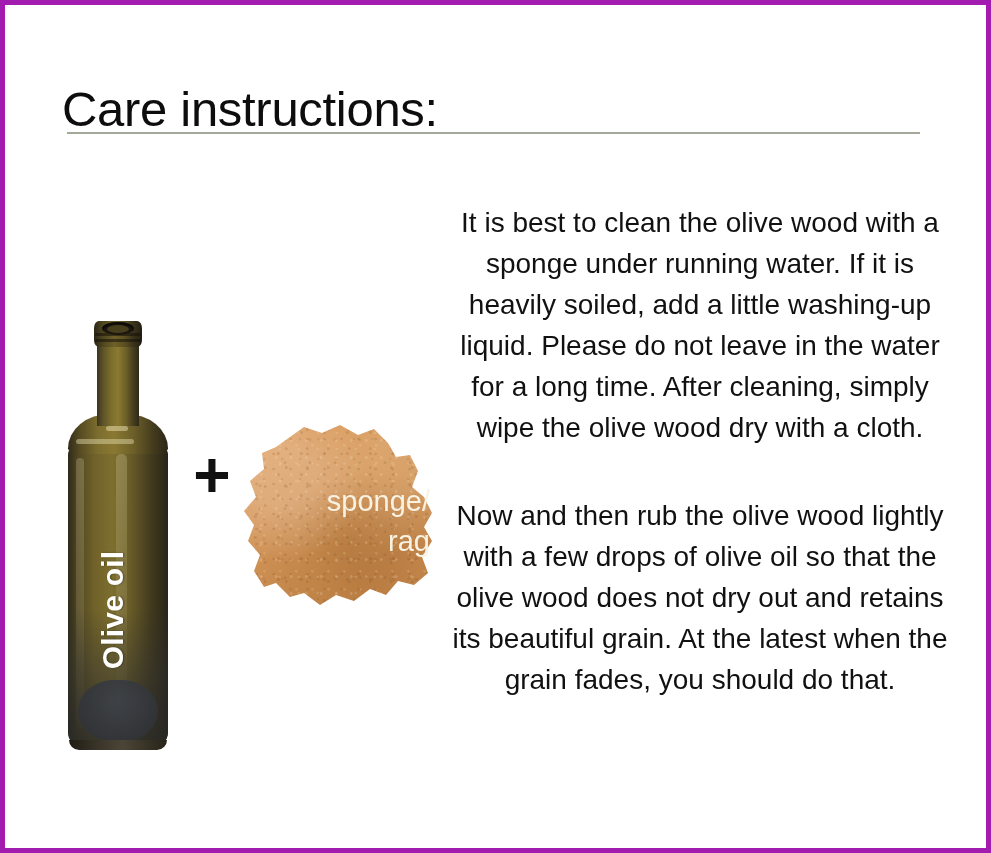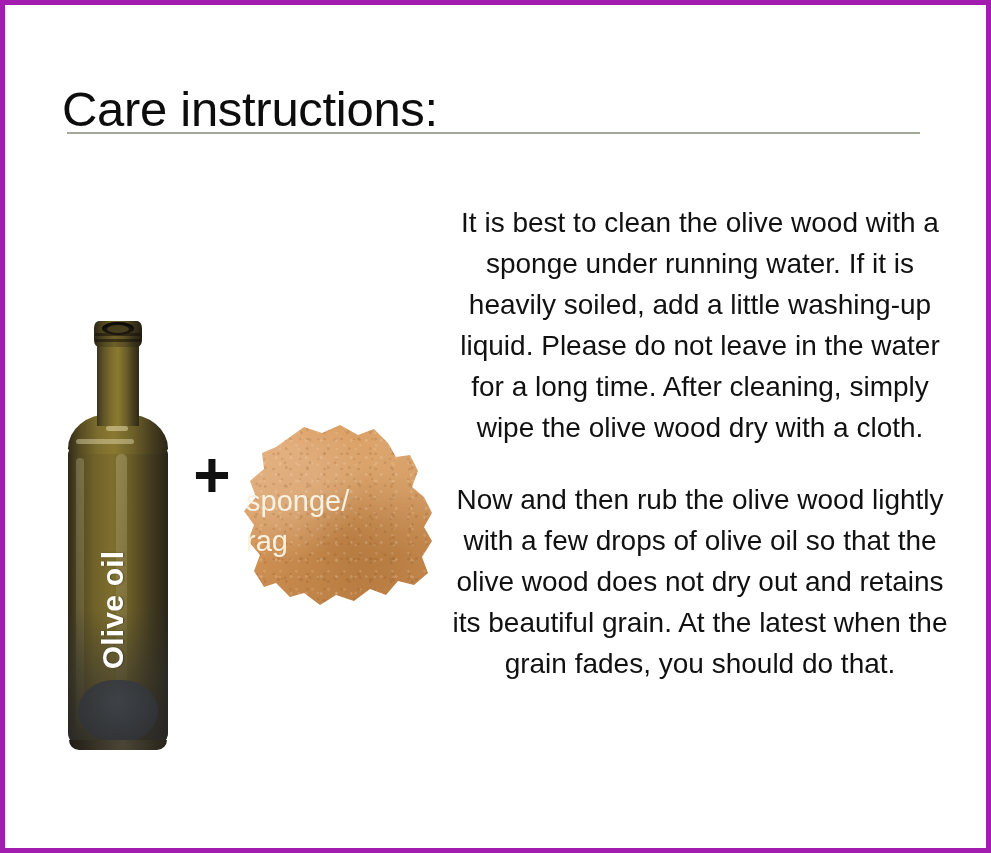--- a/index.html
+++ b/index.html
@@ -275,21 +275,21 @@
       19% 81%, 13% 83%, 8% 75%, 11% 67%, 5% 60%,
       8% 52%, 3% 45%, 9% 38%, 6% 30%, 13% 24%,
       12% 16%, 19% 13%
     );
   }
   #sponge-label {
     position: absolute;
     left: 8px;
     top: 60px;
     width: 184px;
-    text-align: left;
+    text-align: right;
     color: #f7f2e2;
     font-size: 29px;
     line-height: 40px;
     font-weight: 400;
     white-space: pre-line;
   }
 
   
   #care-text {
     position: absolute;
@@ -298,21 +298,21 @@
     width: 500px;
   }
   .care-paragraph {
     font-size: 28px;
     line-height: 41px;
     color: #111111;
     margin: 0;
     text-align: center;
   }
   .care-paragraph + .care-paragraph {
-    margin-top: 31px;
+    margin-top: 47px;
   }
 </style>
 </head>
 <body>
 
 <div id="slide">
 
   <h1 id="page-title">Care instructions:</h1>
   <div id="title-divider"></div>
 

